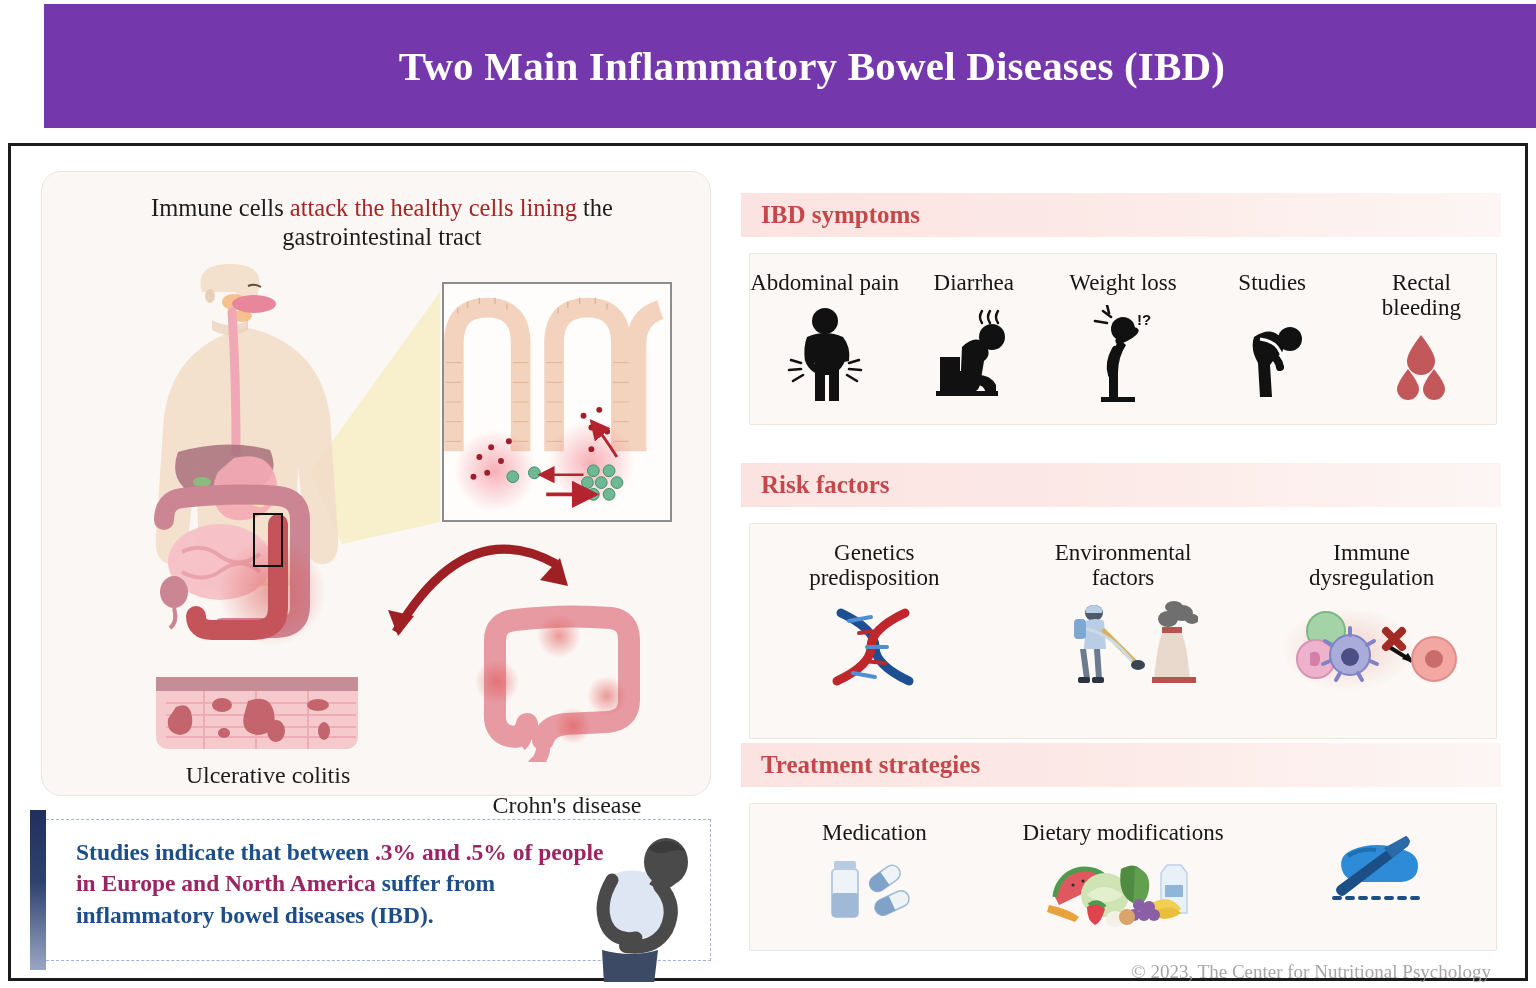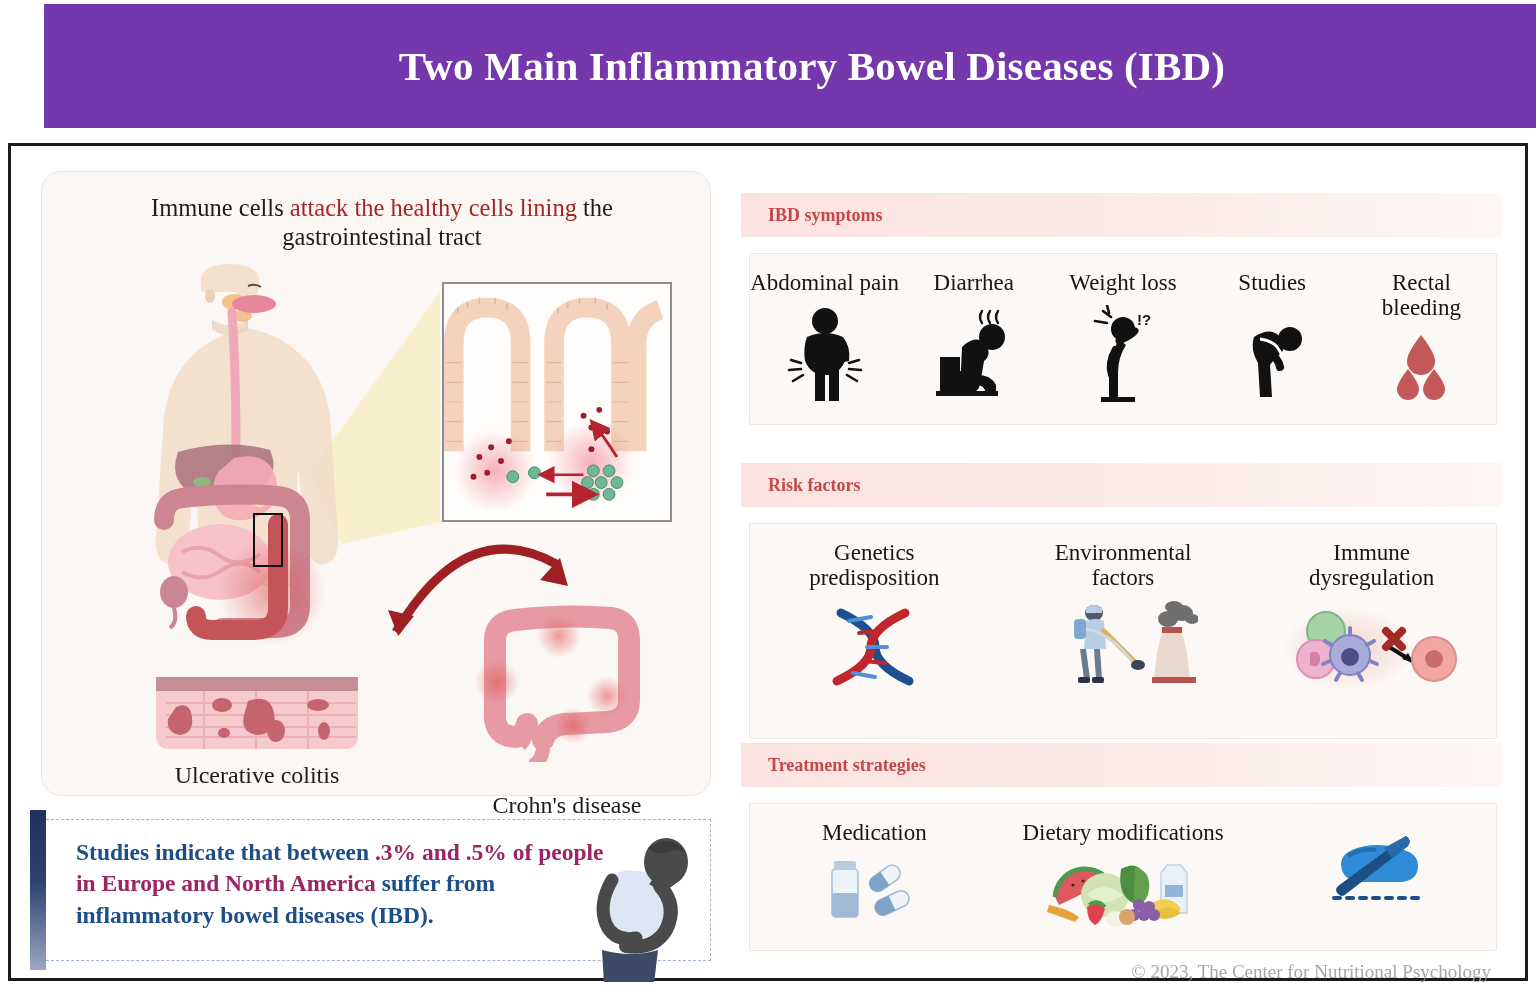--- a/index.html
+++ b/index.html
@@ -53,21 +53,21 @@
   
   #anatomy-wrap { position:absolute; left:40px; top:90px; width:300px; height:400px; }
   #inset-wrap   { position:absolute; left:400px; top:110px; width:230px; height:240px; }
   #uc-wrap      { position:absolute; left:110px; top:495px; width:210px; height:95px; }
   #crohn-wrap   { position:absolute; left:425px; top:420px; width:200px; height:170px; }
 
   .cap {
     position:absolute; text-align:center; font-size:24px; color:#1c1c1c;
     font-family:"Liberation Serif", serif;
   }
-  #cap-uc    { left:95px;  top:590px; width:240px; }
+  #cap-uc    { left:106px;  top:590px; width:240px; }
   #cap-crohn { left:400px; top:620px; width:250px; }
 
   
   #quote-box {
     position:absolute; left:0px; top:648px; width:670px; height:142px;
     border:1px dashed #9fb3cf;
     background:#ffffff;
   }
   #quote-accent {
     position:absolute; left:-12px; top:-10px; width:16px; height:160px;
@@ -83,21 +83,21 @@
 
   
   #right-col { position:absolute; left:730px; top:25px; width:760px; height:790px; }
 
   .sec-head {
     position:absolute; left:0; width:760px; height:44px;
     background:linear-gradient(90deg,#fbe3e1 0%,#fcebe8 55%,#fdf6f4 100%);
     display:flex; align-items:center;
   }
   .sec-head span {
-    padding-left:27px; color:#c4484a; font-size:18px; font-weight:700;
+    padding-left:20px; color:#c4484a; font-size:25px; font-weight:700;
     font-family:"Liberation Serif", serif;
   }
 
   .sec-card {
     position:absolute; left:8px; width:748px;
     background:#fbf8f5; border:1px solid #f0e6e0; border-radius:2px;
   }
   .sec-row { display:flex; width:100%; height:100%; align-items:flex-start; }
   .cell { flex:1; text-align:center; padding-top:16px; }
   .cell-label {

